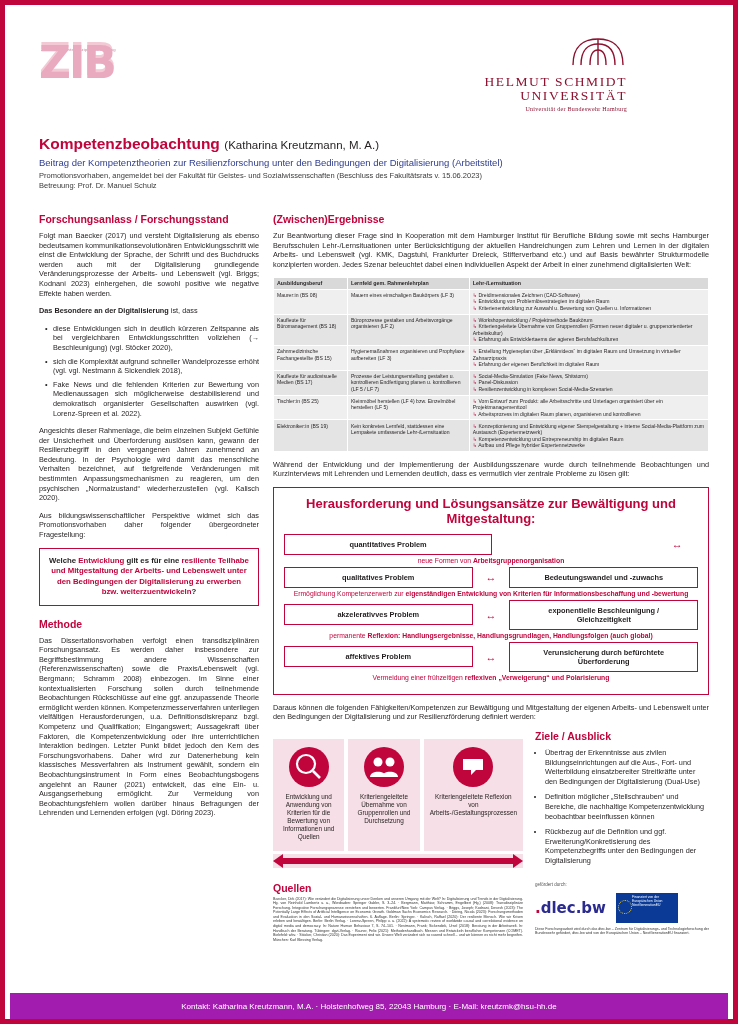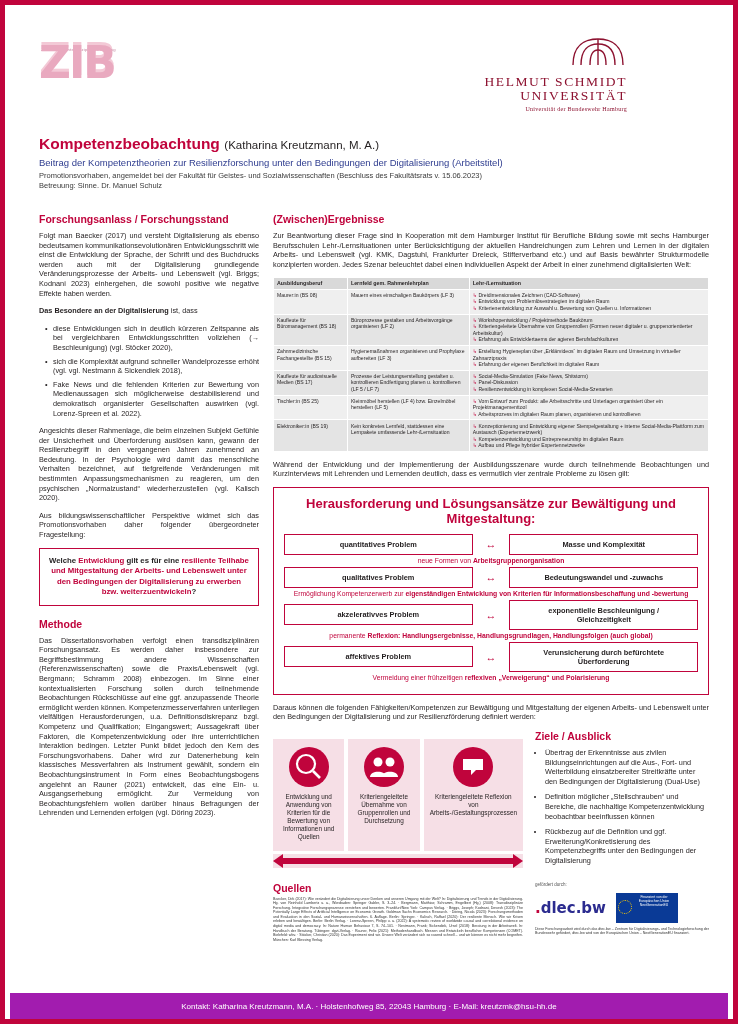--- a/index.html
+++ b/index.html
@@ -182,21 +182,21 @@
   
   ul.ziele{margin:4px 0 0 0;padding:0 0 0 10px;}
   ul.ziele li{font-size:7.3px;line-height:9.6px;margin-bottom:6px;text-align:left;}
   
   .footer{
     position:absolute;left:5px;right:5px;bottom:0;height:26px;
     background:#a21caf;color:#fff;
     font-size:8px;display:flex;align-items:center;justify-content:center;
   }
   
-  .funders{display:flex;align-items:center;gap:10px;margin-top:6px;text-align:center;}
+  .funders{display:flex;align-items:center;gap:10px;margin-top:6px;}
   .dlec{
     font-family:"DejaVu Sans",sans-serif;font-size:15px;font-weight:bold;color:#2b2b8f;
   }
   .dlec .dot{color:#c0043c;}
   .euflag{
     width:62px;height:30px;background:#0a3a96;position:relative;color:#fff;
     font-size:3.4px;line-height:4px;padding:2px 2px 2px 16px;box-sizing:border-box;
   }
   .eustars{
     position:absolute;left:2px;top:7px;width:12px;height:12px;border-radius:50%;
@@ -227,21 +227,21 @@
       <div class="hsu-name">UNIVERSITÄT</div>
       <div class="hsu-sub">Universität der Bundeswehr Hamburg</div>
     </div>
   </div>
 
   <div class="titleblock">
     <span class="t-main">Kompetenzbeobachtung</span>
     <span class="t-author">(Katharina Kreutzmann, M. A.)</span>
     <div class="t-sub">Beitrag der Kompetenztheorien zur Resilienzforschung unter den Bedingungen der Digitalisierung (Arbeitstitel)</div>
     <div class="t-sub2">Promotionsvorhaben, angemeldet bei der Fakultät für Geistes- und Sozialwissenschaften (Beschluss des Fakultätsrats v. 15.06.2023)</div>
-    <div class="t-sub2" style="margin-top:0">Betreuung: Sinne. Dr. Manuel Schulz</div>
+    <div class="t-sub2" style="margin-top:0">Betreuung: Prof. Dr. Manuel Schulz</div>
   </div>
 
   <div class="colL">
     <h2 class="sec">Forschungsanlass / Forschungsstand</h2>
     <p class="body">Folgt man Baecker (2017) und versteht Digitalisierung als ebenso bedeutsamen kommunikationsevolutionären Entwicklungsschritt wie einst die Entwicklung der Sprache, der Schrift und des Buchdrucks werden auch mit der Digitalisierung grundlegende Veränderungsprozesse der Arbeits- und Lebenswelt (vgl. Briggs; Kodnani 2023) einhergehen, die sowohl positive wie negative Effekte haben werden.</p>
     <p class="body">
       <span class="bold">Das Besondere an der Digitalisierung</span><span> ist, dass</span>
     </p>
     <ul class="dash">
       <li>diese Entwicklungen sich in deutlich kürzeren Zeitspanne als bei vergleichbaren Entwicklungsschritten vollziehen (→ Beschleunigung) (vgl. Stöcker 2020),</li>
@@ -331,21 +331,20 @@
     </table>
 
     <p class="body">Während der Entwicklung und der Implementierung der Ausbildungsszenare wurde durch teilnehmende Beobachtungen und Kurzinterviews mit Lehrenden und Lernenden deutlich, dass es vermutlich vier zentrale Probleme zu lösen gilt:</p>
 
     <div class="diagram">
       <h3>Herausforderung und Lösungsansätze zur Bewältigung und Mitgestaltung:</h3>
 
       <div class="drow">
         <div class="dbox">quantitatives Problem</div>
         <div class="dmid">↔</div>
-        <div class="dbox">Masse und Komplexität</div>
       </div>
       <div class="dnote"><span class="r">neue Formen von </span><span class="r b">Arbeitsgruppenorganisation</span></div>
 
       <div class="drow">
         <div class="dbox">qualitatives Problem</div>
         <div class="dmid">↔</div>
         <div class="dbox">Bedeutungswandel und -zuwachs</div>
       </div>
       <div class="dnote"><span class="r">Ermöglichung Kompetenzerwerb zur </span><span class="r b">eigenständigen Entwicklung von Kriterien für Informationsbeschaffung und -bewertung</span></div>
 

